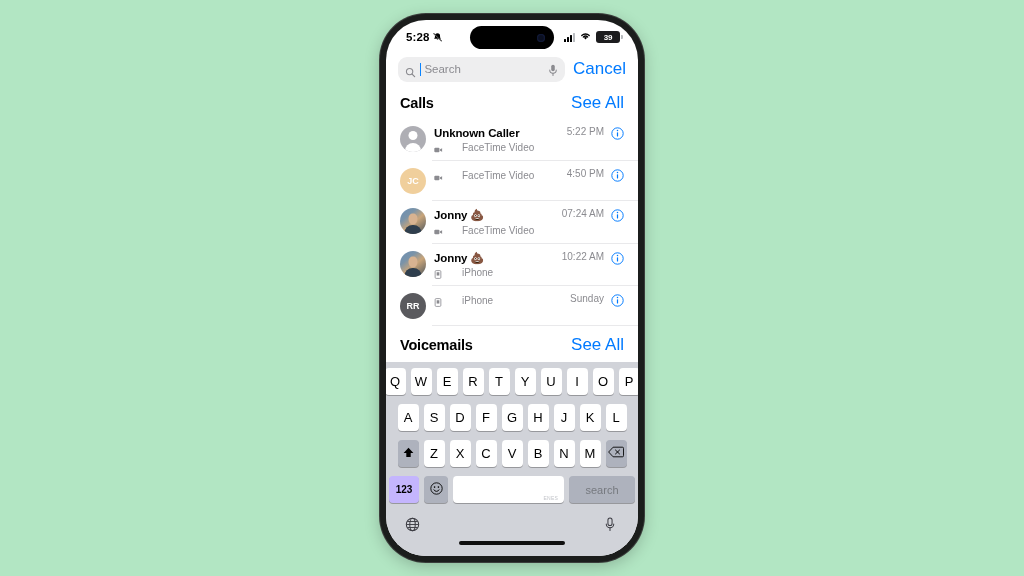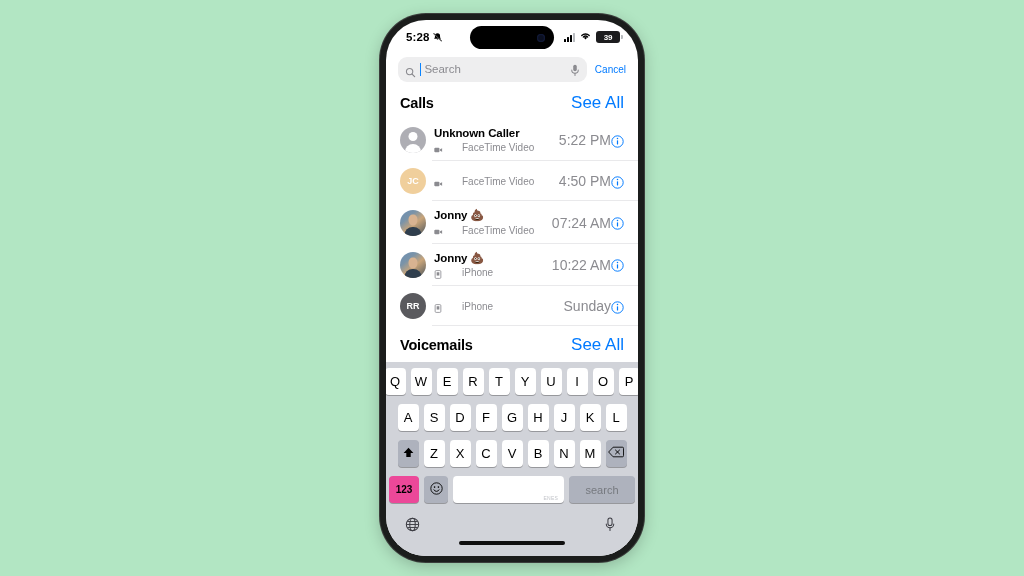--- a/index.html
+++ b/index.html
@@ -80,41 +80,41 @@
     position:relative;
   }
   #search-field .sicon{ width:11px; height:11px; flex:0 0 11px; }
   .caret{
     width:1.4px; height:13px; background:#0a84ff; flex:0 0 1.4px;
     margin-right:-1px;
   }
   #search-placeholder{ font-size:11.5px; color:#8b8b90; flex:1; }
   #mic-icon{ width:10px; height:13px; flex:0 0 10px; }
   #cancel-button{
-    font-size:10px; color:#007aff; background:none; border:none;
+    font-size:17px; color:#007aff; background:none; border:none;
     cursor:pointer; font-family:inherit; padding:0;
   }
 
   
   #content{
     flex:1; overflow:hidden; background:#fff;
     position:relative;
   }
   .section-header{
     display:flex; align-items:baseline;
     padding:9px 14px 6px 14px;
   }
   .section-header h2{ font-size:14.5px; font-weight:bold; color:#000; letter-spacing:-.2px; }
   .section-header .see-all{
     margin-left:auto; font-size:17px; color:#007aff;
     background:none; border:none; font-family:inherit; cursor:pointer; padding:0;
   }
 
   .call-row{
-    display:flex; align-items:center;
+    display:flex; align-items:flex-start;
     padding:7px 14px 7px 14px;
     position:relative;
     min-height:39px;
   }
   .call-row:after{
     content:""; position:absolute; left:46px; right:0; bottom:0;
     height:1px; background:#e9e9eb;
   }
   .call-row.no-sep:after{ display:none; }
   .avatar{
@@ -148,21 +148,21 @@
     font-size:11.5px; font-weight:bold; color:#000;
     letter-spacing:-.1px; line-height:1.25;
     white-space:nowrap; overflow:hidden; text-overflow:ellipsis;
   }
   .call-sub{
     display:flex; align-items:center; gap:19px;
     font-size:10px; color:#8b8b90; line-height:1.3; margin-top:1px;
   }
   .call-sub .tiny{ width:9px; height:8px; flex:0 0 9px; }
   .call-time{
-    font-size:14px; color:#8b8b90; white-space:nowrap;
+    font-size:10px; color:#8b8b90; margin-right:7px; white-space:nowrap;
   }
   .info-btn{
     width:13px; height:13px; flex:0 0 13px; cursor:pointer;
   }
 
   
   #keyboard{
     flex:0 0 auto;
     background:#d1d3d9;
     padding:6px 3px 0 3px;
@@ -181,21 +181,21 @@
     cursor:pointer;
   }
   .kb-row.row2{ padding:0 12px; }
   .kb-row.row3 .key{ flex:0 0 auto; width:21px; }
   .key.wide{
     background:#aeb2bd; flex:0 0 30px; width:30px;
     box-shadow:0 1px 0 rgba(0,0,0,.28);
   }
   .kb-row.row4{ gap:5px; margin-bottom:5px; }
   .key.num{
-    background:#ec4899; flex:0 0 30px; font-size:10px; font-weight:bold; color:#000;
+    background:#c4b5fd; flex:0 0 30px; font-size:10px; font-weight:bold; color:#000;
   }
   .key.emoji{ background:#aeb2bd; flex:0 0 24px; }
   .key.space{
     flex:1; background:#fff; position:relative;
   }
   .key.space .hint{
     position:absolute; right:6px; bottom:2px;
     font-size:5px; color:#c2c4c9; letter-spacing:.2px;
   }
   .key.searchkey{

